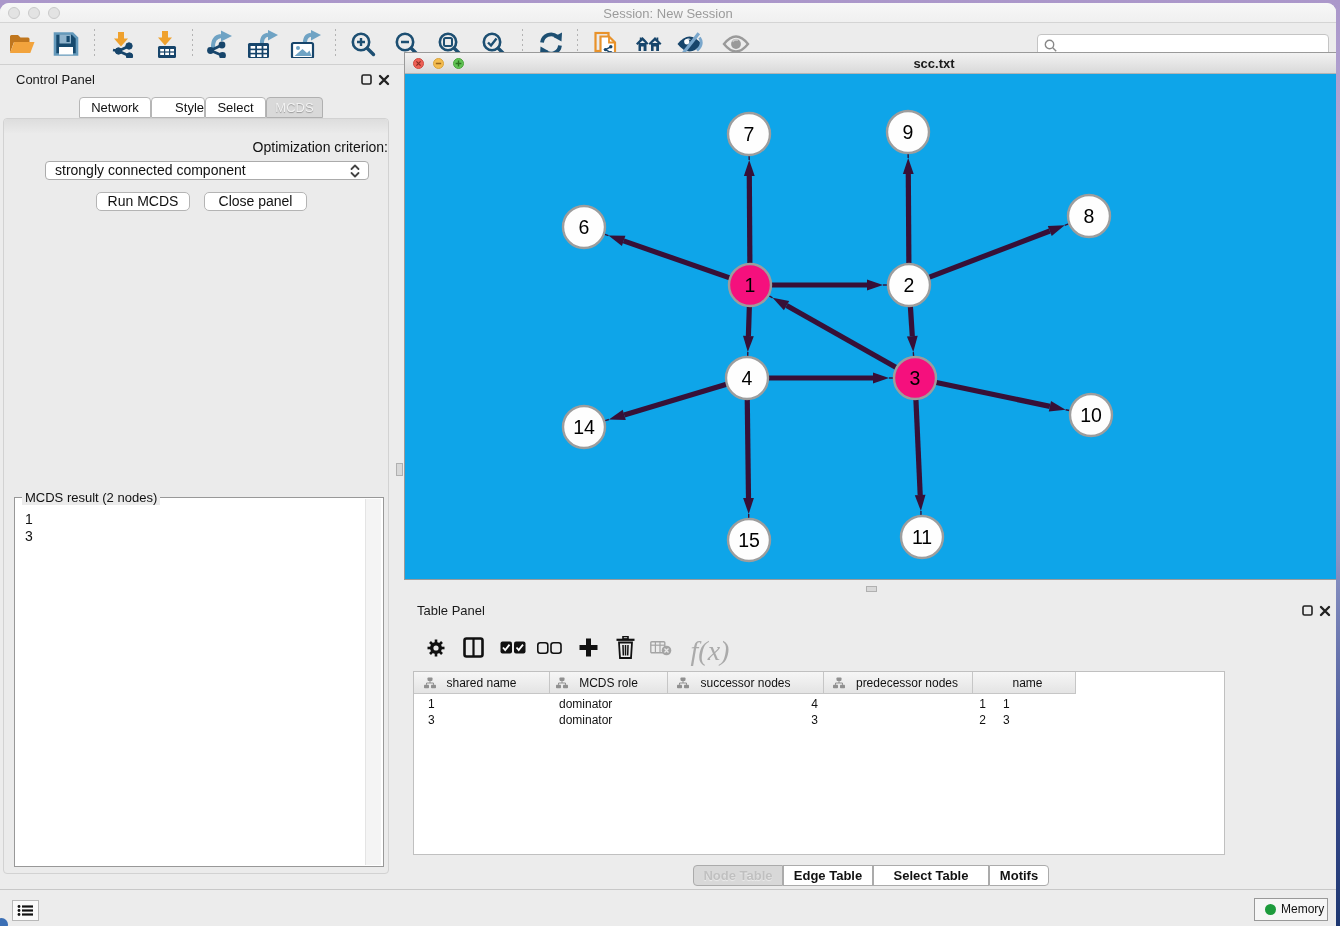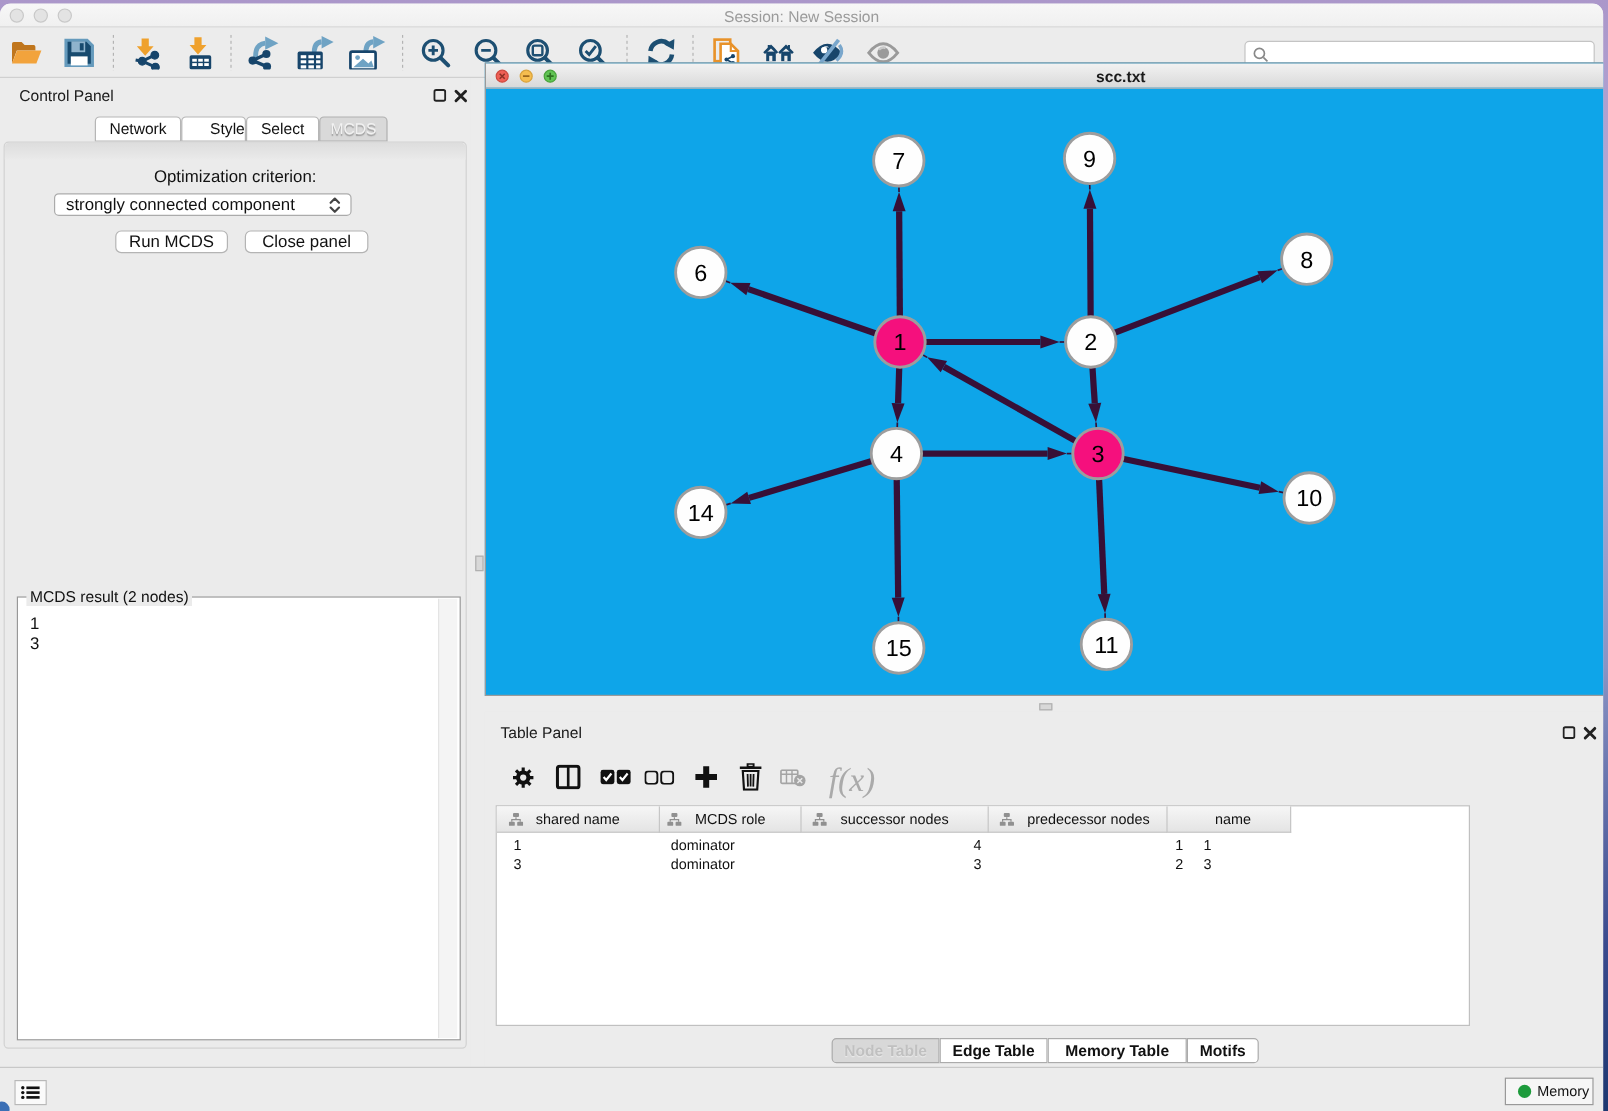--- a/index.html
+++ b/index.html
@@ -38,23 +38,23 @@
 #cpanel { position:absolute; left:0; top:62px; width:392px; height:824px; background:#ececec; }
 #cp-title { position:absolute; left:16px; top:7px; font-size:13px; color:#1a1a1a; }
 .tab { position:absolute; top:32px; height:21px; background:#fff; border:1px solid #b6b6b6;
   font-size:13px; color:#111; text-align:center; line-height:20px; border-radius:4px 4px 0 0; }
 #tab-mcds { background:#d9d9d9; color:#f2f2f2; text-shadow:0 1px 1px #999; border-color:#b0b0b0; }
 #cp-pane { position:absolute; left:3px; top:53px; width:386px; height:756px;
   background:#ebebeb; border:1px solid #d2d2d2; border-radius:4px;
 }
 #cp-pane-top { position:absolute; left:0; top:0; width:100%; height:14px;
   background:linear-gradient(180deg,#dddddd,#eaeaea); border-radius:4px 4px 0 0; }
-#optlabel { position:absolute; left:0; top:20px; width:100%; text-align:center;
+#optlabel { position:absolute; left:0; top:20px; width:100%; text-align:right;
   font-size:14px; color:#111; }
-#dropdown { position:absolute; left:41px; top:42px; width:248px; height:19px;
+#dropdown { position:absolute; left:41px; top:42px; width:324px; height:19px;
   background:#fff; border:1px solid #ababab; border-radius:4px; font-size:14px;
   line-height:17px; padding-left:9px; color:#111; }
 .btn { position:absolute; top:73px; height:19px; background:#fff;
   border:1px solid #b4b4b4; border-radius:5px; font-size:14px; color:#111;
   text-align:center; line-height:17px; }
 #mcdsbox { position:absolute; left:10px; top:378px; width:370px; height:370px; background:#fff; border:1px solid #989898; }
 #mcdslegend { position:absolute; left:7px; top:-8px; background:#ebebeb; padding:0 3px; font-size:13px; color:#111; }
 #mcdsscroll { position:absolute; right:2px; top:1px; width:16px; height:366px; background:#f4f4f4; border-left:1px solid #e4e4e4; }
 
 #netwin { position:absolute; left:404px; top:49px; width:1060px; height:528px;
@@ -482,21 +482,21 @@
       <div class="td" style="left:564px; top:25px; width:8px; text-align:right;">1</div>
       <div class="td" style="left:589px; top:25px;">1</div>
       <div class="td" style="left:14px; top:41px;">3</div>
       <div class="td" style="left:145px; top:41px;">dominator</div>
       <div class="td" style="left:396px; top:41px; width:8px; text-align:right;">3</div>
       <div class="td" style="left:564px; top:41px; width:8px; text-align:right;">2</div>
       <div class="td" style="left:589px; top:41px;">3</div>
     </div>
     <div class="btab" style="left:289px; width:90px; background:#d8d8d8; color:#c0c0c0; text-shadow:0 1px 1px #eee; border-radius:4px 0 0 4px;">Node Table</div>
     <div class="btab" style="left:379px; width:90px;">Edge Table</div>
-    <div class="btab" style="left:469px; width:116px;">Memory Table</div>
+    <div class="btab" style="left:469px; width:116px;">Select Table</div>
     <div class="btab" style="left:585px; width:60px; border-radius:0 4px 4px 0;">Motifs</div>
   </div>
 
   <div style="position:absolute; left:396px; top:460px; width:7px; height:13px; background:#d8d8d8; border:1px solid #b0b0b0;"></div>
   <div style="position:absolute; left:866px; top:583px; width:11px; height:6px; background:#d8d8d8; border:1px solid #b0b0b0;"></div>
   <div id="statusbar">
     <div id="listbtn">
       <svg width="17" height="13" style="position:absolute;left:4px;top:3px;" viewBox="0 0 17 13">
         <circle cx="2" cy="2.5" r="1.4" fill="#111"></circle>
           <rect x="5" y="1.4" width="11" height="2.2" fill="#111"></rect>

